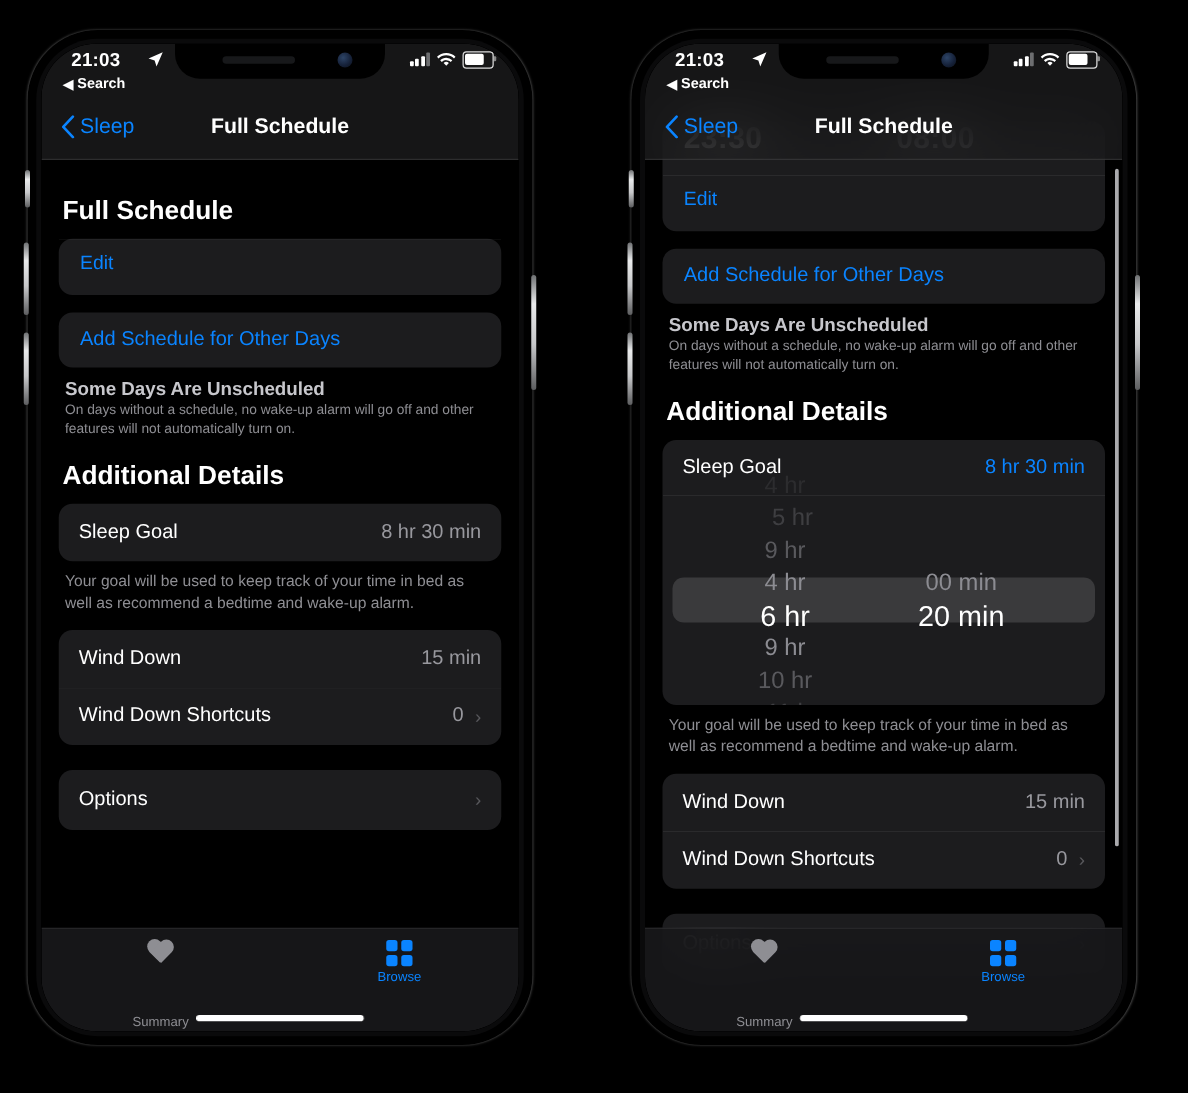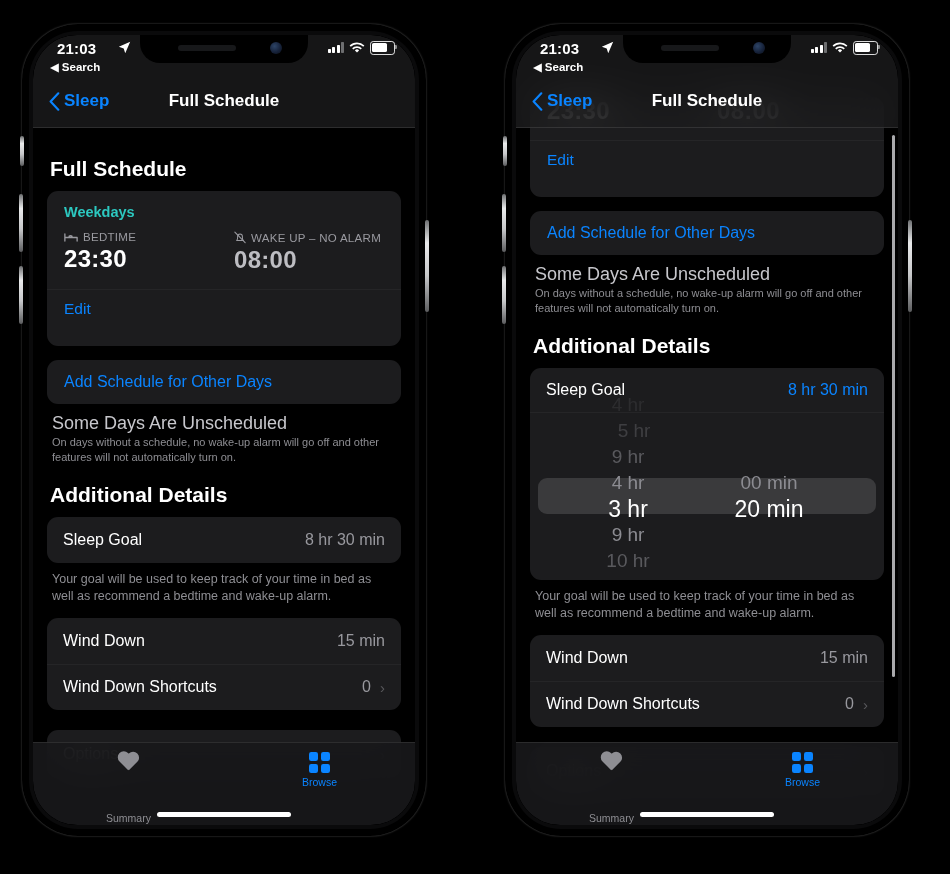--- a/index.html
+++ b/index.html
@@ -75,21 +75,21 @@
 
   
   .navbar{
     position:absolute;left:0;top:0;width:100%;height:92px;z-index:30;
     background:rgba(28,28,30,.78);
     -webkit-backdrop-filter:blur(22px);backdrop-filter:blur(22px);
     border-bottom:.5px solid rgba(255,255,255,.10);
   }
   .nav-back{
     position:absolute;left:16px;top:56px;display:flex;align-items:center;gap:4px;
-    color:#0a84ff;font-size:17px;cursor:pointer;font-weight:bold;
+    color:#0a84ff;font-size:17px;cursor:pointer;
   }
   .nav-title{
     position:absolute;left:0;right:0;top:56px;text-align:center;
     color:#fff;font-size:17px;font-weight:bold;
   }
 
   
   .content{position:absolute;left:0;right:0;top:0;bottom:0;background:#000;overflow:hidden;}
   .scroller{position:absolute;left:0;right:0;}
   .pad{padding:0 14px;}
@@ -110,30 +110,30 @@
   .sched-top{padding:13px 17px 15px;}
   .sched-days{color:#2cc8c0;font-size:14.5px;font-weight:bold;margin-bottom:11px;}
   .sched-cols{display:flex;}
   .sched-col{flex:0 0 auto;}
   .sched-col.c1{width:170px;}
   .sched-lbl{display:flex;align-items:center;gap:5px;color:#9a9aa0;font-size:11.5px;letter-spacing:.3px;margin-bottom:2px;}
   .sched-time{font-size:24px;font-weight:bold;letter-spacing:.3px;}
   .sched-time.bed{color:#fff;}
   .sched-time.wake{color:#bdbdc2;}
   .sched-edit{
-    padding:11px 17px 28px;color:#0a84ff;font-size:15.5px;
+    padding:11px 17px 16px;color:#0a84ff;font-size:15.5px;
     box-shadow:inset 0 .5px 0 rgba(255,255,255,.085);
   }
 
   .linkrow{
     background:#1c1c1e;border-radius:11px;padding:13px 17px;
     color:#0a84ff;font-size:16px;margin-bottom:9px;
   }
   .footnote{padding:0 4px 0 5px;margin-bottom:4px;}
-  .footnote .fn-title{color:#c7c7cc;font-size:18px;font-weight:normal;margin-bottom:1px;}
+  .footnote .fn-title{color:#c7c7cc;font-size:15px;font-weight:bold;margin-bottom:1px;}
   .footnote .fn-body{color:#8e8e93;font-size:11px;line-height:1.35;}
   .helper{color:#8e8e93;font-size:12.5px;line-height:1.35;padding:0 5px;margin:-6px 0 14px;}
 
   
   .toggle{width:51px;height:31px;border-radius:16px;background:#32d74b;position:relative;flex:0 0 auto;}
   .toggle .knob{position:absolute;top:2px;left:22px;width:27px;height:27px;border-radius:50%;background:#fff;box-shadow:0 2px 4px rgba(0,0,0,.35);}
 
   
   .picker-card{background:#1c1c1e;border-radius:11px;margin-bottom:14px;overflow:hidden;}
   .picker-head{display:flex;align-items:center;justify-content:space-between;padding:0 16px;height:44px;color:#fff;font-size:16px;}
@@ -239,44 +239,20 @@
         <div class="nav-title">Full Schedule</div>
       </div>
 
       <div class="content">
         <div class="scroller pad" style="top:104px;">
 
 
           <div class="section-title">Full Schedule</div>
 
           <div class="sched">
-            <div class="sched-top">
-              <div class="sched-days">Weekdays</div>
-              <div class="sched-cols">
-                <div class="sched-col c1">
-                  <div class="sched-lbl">
-                    <svg class="bed-ico" width="14" height="11" viewBox="0 0 16 12">
-                      <path d="M1 2v8M1 6h14v4M5.5 6a2 2 0 0 1 4 0" stroke="#9a9aa0" stroke-width="1.5" fill="none" stroke-linecap="round" stroke-linejoin="round"></path>
-                    </svg>
-                    <span>BEDTIME</span>
-                  </div>
-                  <div class="sched-time bed">23:30</div>
-                </div>
-                <div class="sched-col">
-                  <div class="sched-lbl">
-                    <svg class="bell-ico" width="12" height="13" viewBox="0 0 14 15">
-                      <path d="M3 11h8c-1-1-1.2-2-1.2-3.3V6.4A2.9 2.9 0 0 0 7 3.5a2.9 2.9 0 0 0-2.8 2.9v1.3C4.2 9 4 10 3 11z" stroke="#9a9aa0" stroke-width="1.2" fill="none" stroke-linejoin="round"></path>
-                      <path d="M1 1.2 13 13.6" stroke="#9a9aa0" stroke-width="1.3" stroke-linecap="round"></path>
-                    </svg>
-                    <span>WAKE UP – NO ALARM</span>
-                  </div>
-                  <div class="sched-time wake">08:00</div>
-                </div>
-              </div>
-            </div>
             <div class="sched-edit">Edit</div>
           </div>
 
           <div class="linkrow">Add Schedule for Other Days</div>
 
           <div class="footnote">
             <div class="fn-title">Some Days Are Unscheduled</div>
             <div class="fn-body">On days without a schedule, no wake-up alarm will go off and other features will not automatically turn on.</div>
           </div>
 
@@ -418,21 +394,21 @@
               <span class="pv">8 hr 30 min</span>
             </div>
             <div class="picker">
               <div class="pick-hl"></div>
 
               <div class="pw hrs">
                 <div class="it f3">4 hr</div>
                 <div class="it f2">5 hr</div>
                 <div class="it f1">9 hr</div>
                 <div class="it">4 hr</div>
-                <div class="it sel">3 hr</div>
+                <div class="it sel">6 hr</div>
                 <div class="it">9 hr</div>
                 <div class="it f1">10 hr</div>
                 <div class="it f2">11 hr</div>
               </div>
 
               <div class="pw mins">
                 <div class="it blank">&nbsp;</div>
                 <div class="it blank">&nbsp;</div>
                 <div class="it blank">&nbsp;</div>
                 <div class="it">00 min</div>

